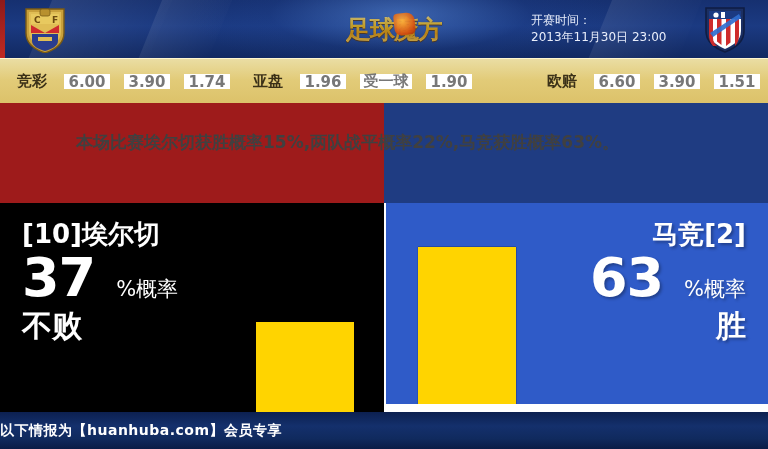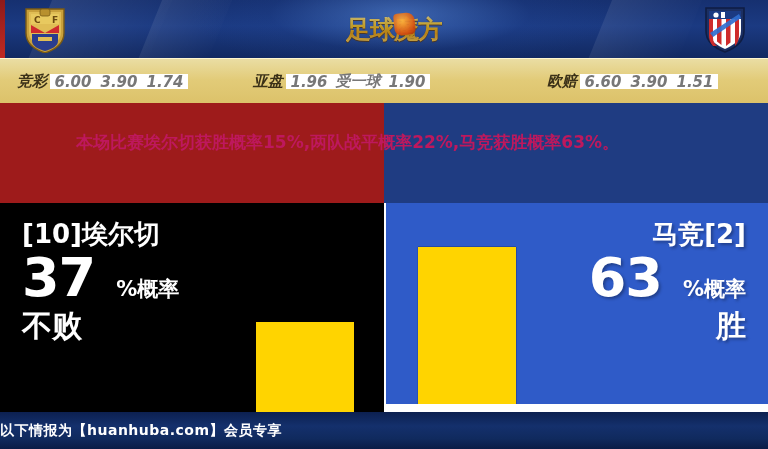--- a/index.html
+++ b/index.html
@@ -125,23 +125,22 @@
     width: 768px; height: 45px;
     background: linear-gradient(180deg, #eadda3 0%, #e2cb78 48%, #dcc26a 100%);
     border-top: 1px solid #fff6cf;
     box-sizing: border-box;
   }
   .odds-group {
     position: absolute;
     top: 9px;
     display: flex;
     align-items: center;
-    gap: 0;
+    gap: 14px;
     height: 27px;
-    font-style: italic;
   }
   .odds-group.g1 { left: 17px; }
   .odds-group.g2 { left: 253px; }
   .odds-group.g3 { left: 547px; }
   .odds-title {
     font-size: 15px;
     font-weight: bold;
     color: #3b3118;
     margin-right: 3px;
     white-space: nowrap;
@@ -176,21 +175,21 @@
   .banner-half-right {
     position: absolute;
     left: 384px; top: 0;
     width: 384px; height: 100px;
     background: #1f3c82;
   }
   .banner-text {
     position: absolute;
     left: 76px; top: 24px;
     width: 630px;
-    color: #be185d;
+    color: #404040;
     font-size: 17px;
     font-weight: bold;
     line-height: 30px;
     letter-spacing: 0px;
   }
 
   
   .panels {
     position: absolute;
     left: 0; top: 203px;
@@ -267,21 +266,21 @@
     margin-left: 20px;
   }
   .team-pct-num {
     font-size: 54px;
     font-weight: bold;
     line-height: 54px;
     letter-spacing: -1px;
   }
   .team-pct-unit {
     font-size: 21px;
-    font-weight: bold;
+    font-weight: normal;
     margin-left: 1px;
     letter-spacing: 0px;
   }
   .team-result {
     font-size: 30px;
     font-weight: bold;
     line-height: 34px;
     margin-top: 4px;
     white-space: nowrap;
   }
@@ -327,20 +326,22 @@
       <path d="M16 31 h14 v4 h-14 Z" fill="#e0bd55"></path>
     </svg>
 
 
     <div class="center-logo">
       <span class="center-logo-text">足球魔方</span>
       <span class="center-logo-badge"></span>
     </div>
 
     <div class="kickoff">
+      <div class="k1">开赛时间：</div>
+      <div class="k2">2013年11月30日 23:00</div>
     </div>
 
     <svg class="crest-right" viewBox="0 0 44 48">
       <path d="M3 3 h38 v23 c0 12 -11 18 -19 21 C14 44 3 38 3 26 Z" fill="#1b2f63" stroke="#0f1d43" stroke-width="1.6"></path>
       <path d="M6 6 h32 v20 c0 10 -9 15 -16 18 C15 41 6 36 6 26 Z" fill="#ffffff"></path>
       <path d="M6 6 h32 v8 h-32 Z" fill="#1b3a82"></path>
       <circle cx="13" cy="10" r="2.6" fill="#ffffff"></circle>
       <path d="M18 7 h4 v6 h-4 Z" fill="#ffffff"></path>
       <g>
         <path d="M6 14 h4 v19 c0 4 2 6 4 8 h-4 C7 38 6 34 6 30 Z" fill="#ce2b2b"></path>

